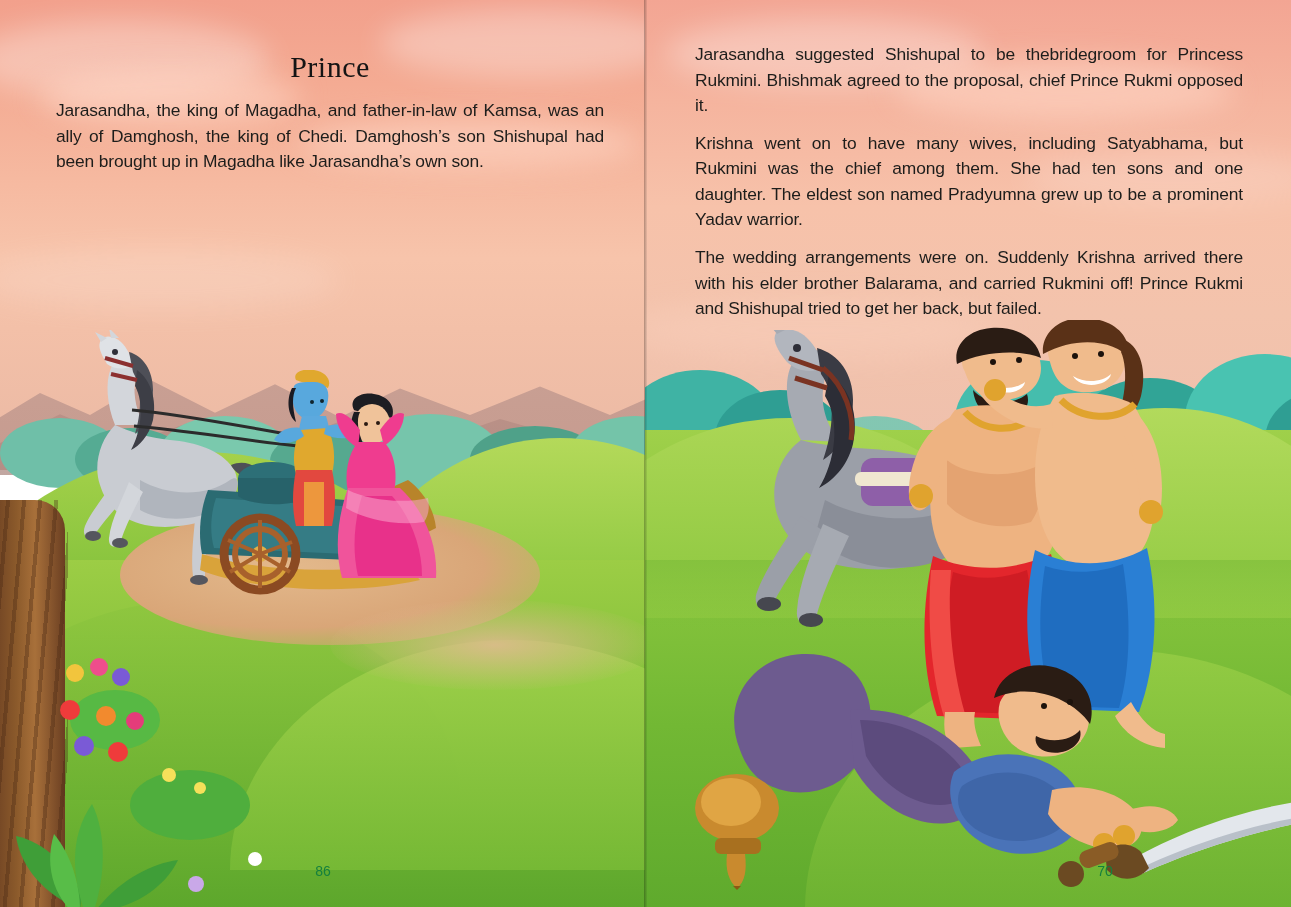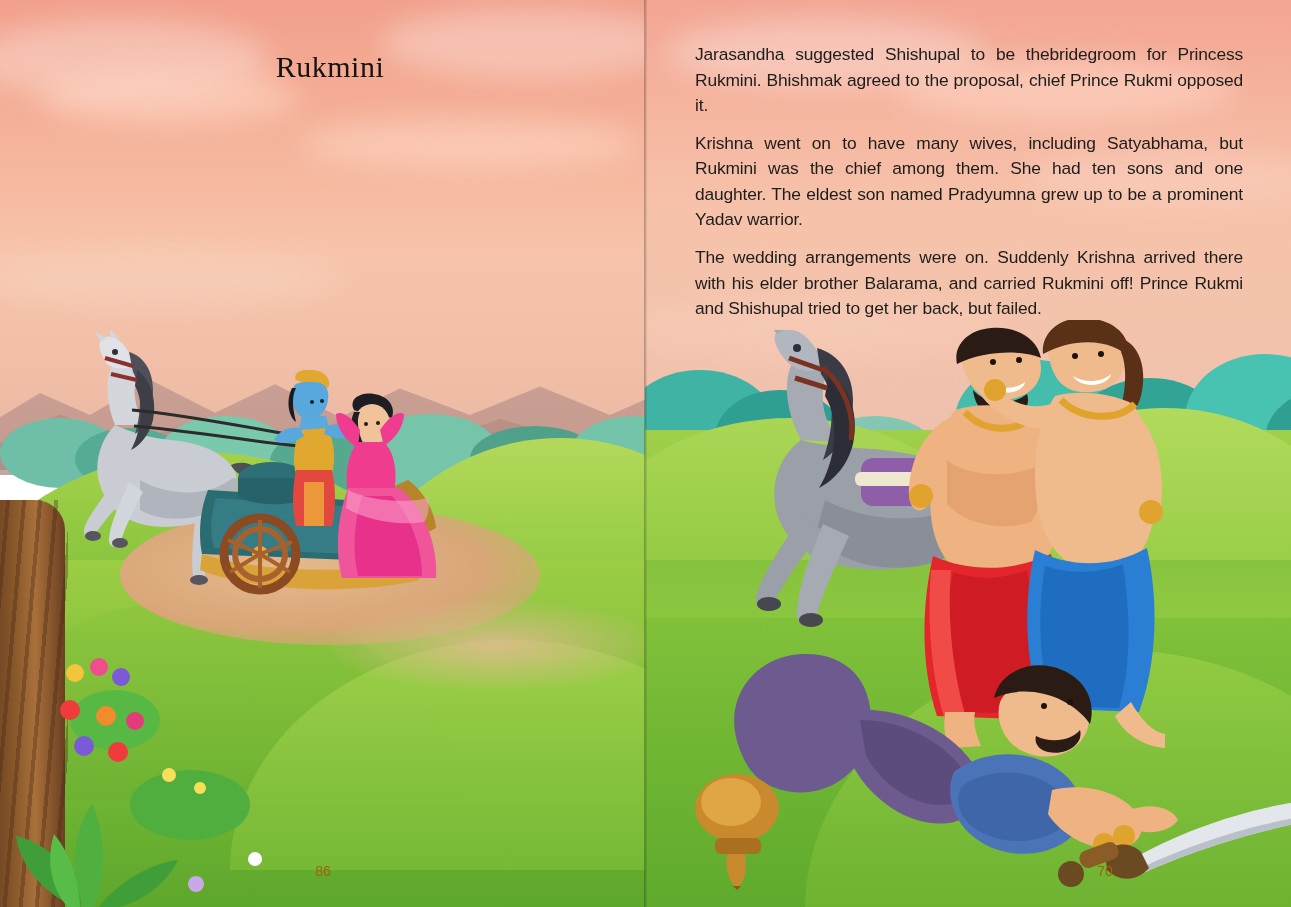--- a/index.html
+++ b/index.html
@@ -68,21 +68,21 @@
     line-height: 1.47;
     text-align: justify;
     margin: 0 0 12px 0;
     letter-spacing: -0.15px;
   }
   .para:last-child { margin-bottom: 0; }
   .page-num {
     position: absolute;
     bottom: 28px;
     font-size: 14px;
-    color: #a16207;
+    color: #15803d;
     text-align: center;
     width: 40px;
   }
 
   
   .art { position: absolute; }
   .tree-trunk {
     position: absolute;
     background: linear-gradient(90deg, #6b3f22 0%, #8b5a2b 35%, #a8703a 60%, #6b3f22 100%);
   }
@@ -253,21 +253,22 @@
     <div class="flower" style="left:96px;top:706px;width:20px;height:20px;background:#f28a2e;"></div>
     <div class="flower" style="left:126px;top:712px;width:18px;height:18px;background:#e43c7a;"></div>
     <div class="flower" style="left:74px;top:736px;width:20px;height:20px;background:#7a5ad6;"></div>
     <div class="flower" style="left:108px;top:742px;width:20px;height:20px;background:#ef3b3b;"></div>
     <div class="flower" style="left:162px;top:768px;width:14px;height:14px;background:#f6e05a;"></div>
     <div class="flower" style="left:194px;top:782px;width:12px;height:12px;background:#f6e05a;"></div>
     <div class="flower" style="left:248px;top:852px;width:14px;height:14px;background:#ffffff;"></div>
     <div class="flower" style="left:188px;top:876px;width:16px;height:16px;background:#c9a8e8;"></div>
 
     <div class="text-block" style="left:56px; top:50px; width:548px;">
-      <h1 class="story-title">Rukmini</h1>
+      <h1 class="story-title">Prince</h1>
+      <p class="para">Jarasandha, the king of Magadha, and father-in-law of Kamsa, was an ally of Damghosh, the king of Chedi. Damghosh’s son Shishupal had been brought up in Magadha like Jarasandha’s own son.</p>
     </div>
 
     <div class="page-num" style="left:303px;">86</div>
   </div>
 
   <div class="page page-right">
 
     <div class="sky sky-right" style="height:460px;"></div>
     <div class="cloud" style="left:20px; top:18px; width:320px; height:70px;"></div>
     <div class="cloud cloud2" style="left:250px; top:60px; width:340px; height:60px;"></div>

